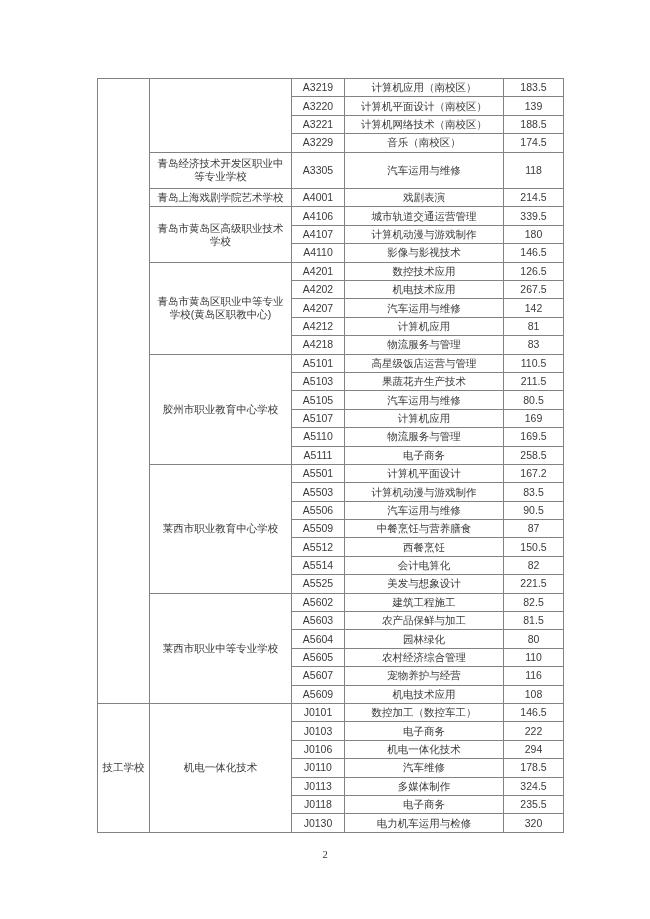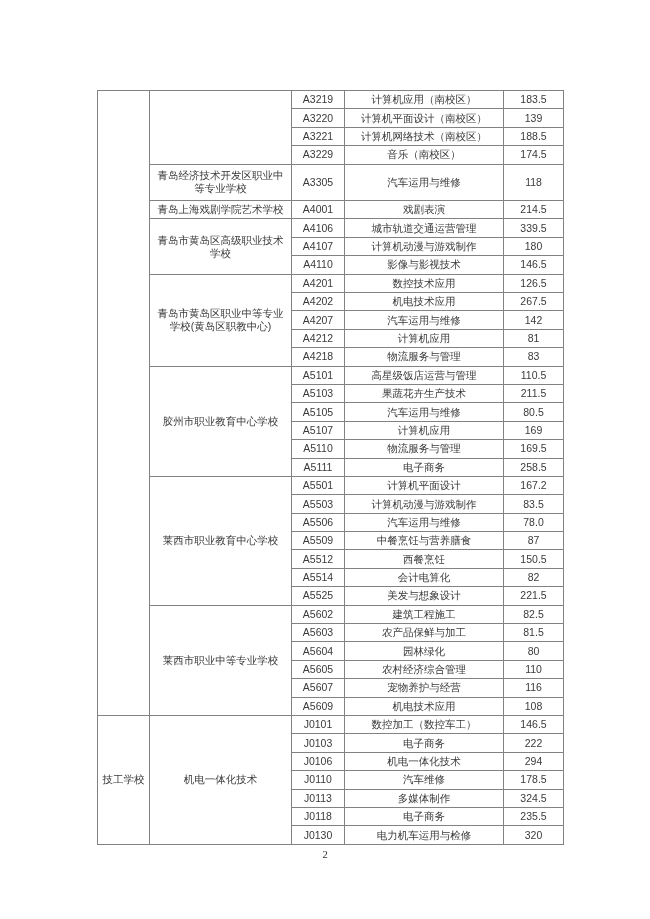--- a/index.html
+++ b/index.html
@@ -13,21 +13,20 @@
     width: 650px; height: 919px;
     background: #ffffff;
     overflow: hidden;
   }
   table.scores {
     position: absolute;
     left: 97px; top: 78px;
     width: 466px;
     border-collapse: collapse;
     table-layout: fixed;
-    margin-top: 12px;
   }
   table.scores td {
     border: 1px solid #828282;
     font-size: 10.5px;
     line-height: 13px;
     color: #3a3a3a;
     text-align: center;
     vertical-align: middle;
     padding: 1px 3px;
     height: 15.4px;
@@ -173,21 +172,21 @@
           <td>167.2</td>
         </tr>
         <tr>
           <td>A5503</td>
           <td>计算机动漫与游戏制作</td>
           <td>83.5</td>
         </tr>
         <tr>
           <td>A5506</td>
           <td>汽车运用与维修</td>
-          <td>78.0</td>
+          <td>90.5</td>
         </tr>
         <tr>
           <td>A5509</td>
           <td>中餐烹饪与营养膳食</td>
           <td>87</td>
         </tr>
         <tr>
           <td>A5512</td>
           <td>西餐烹饪</td>
           <td>150.5</td>

